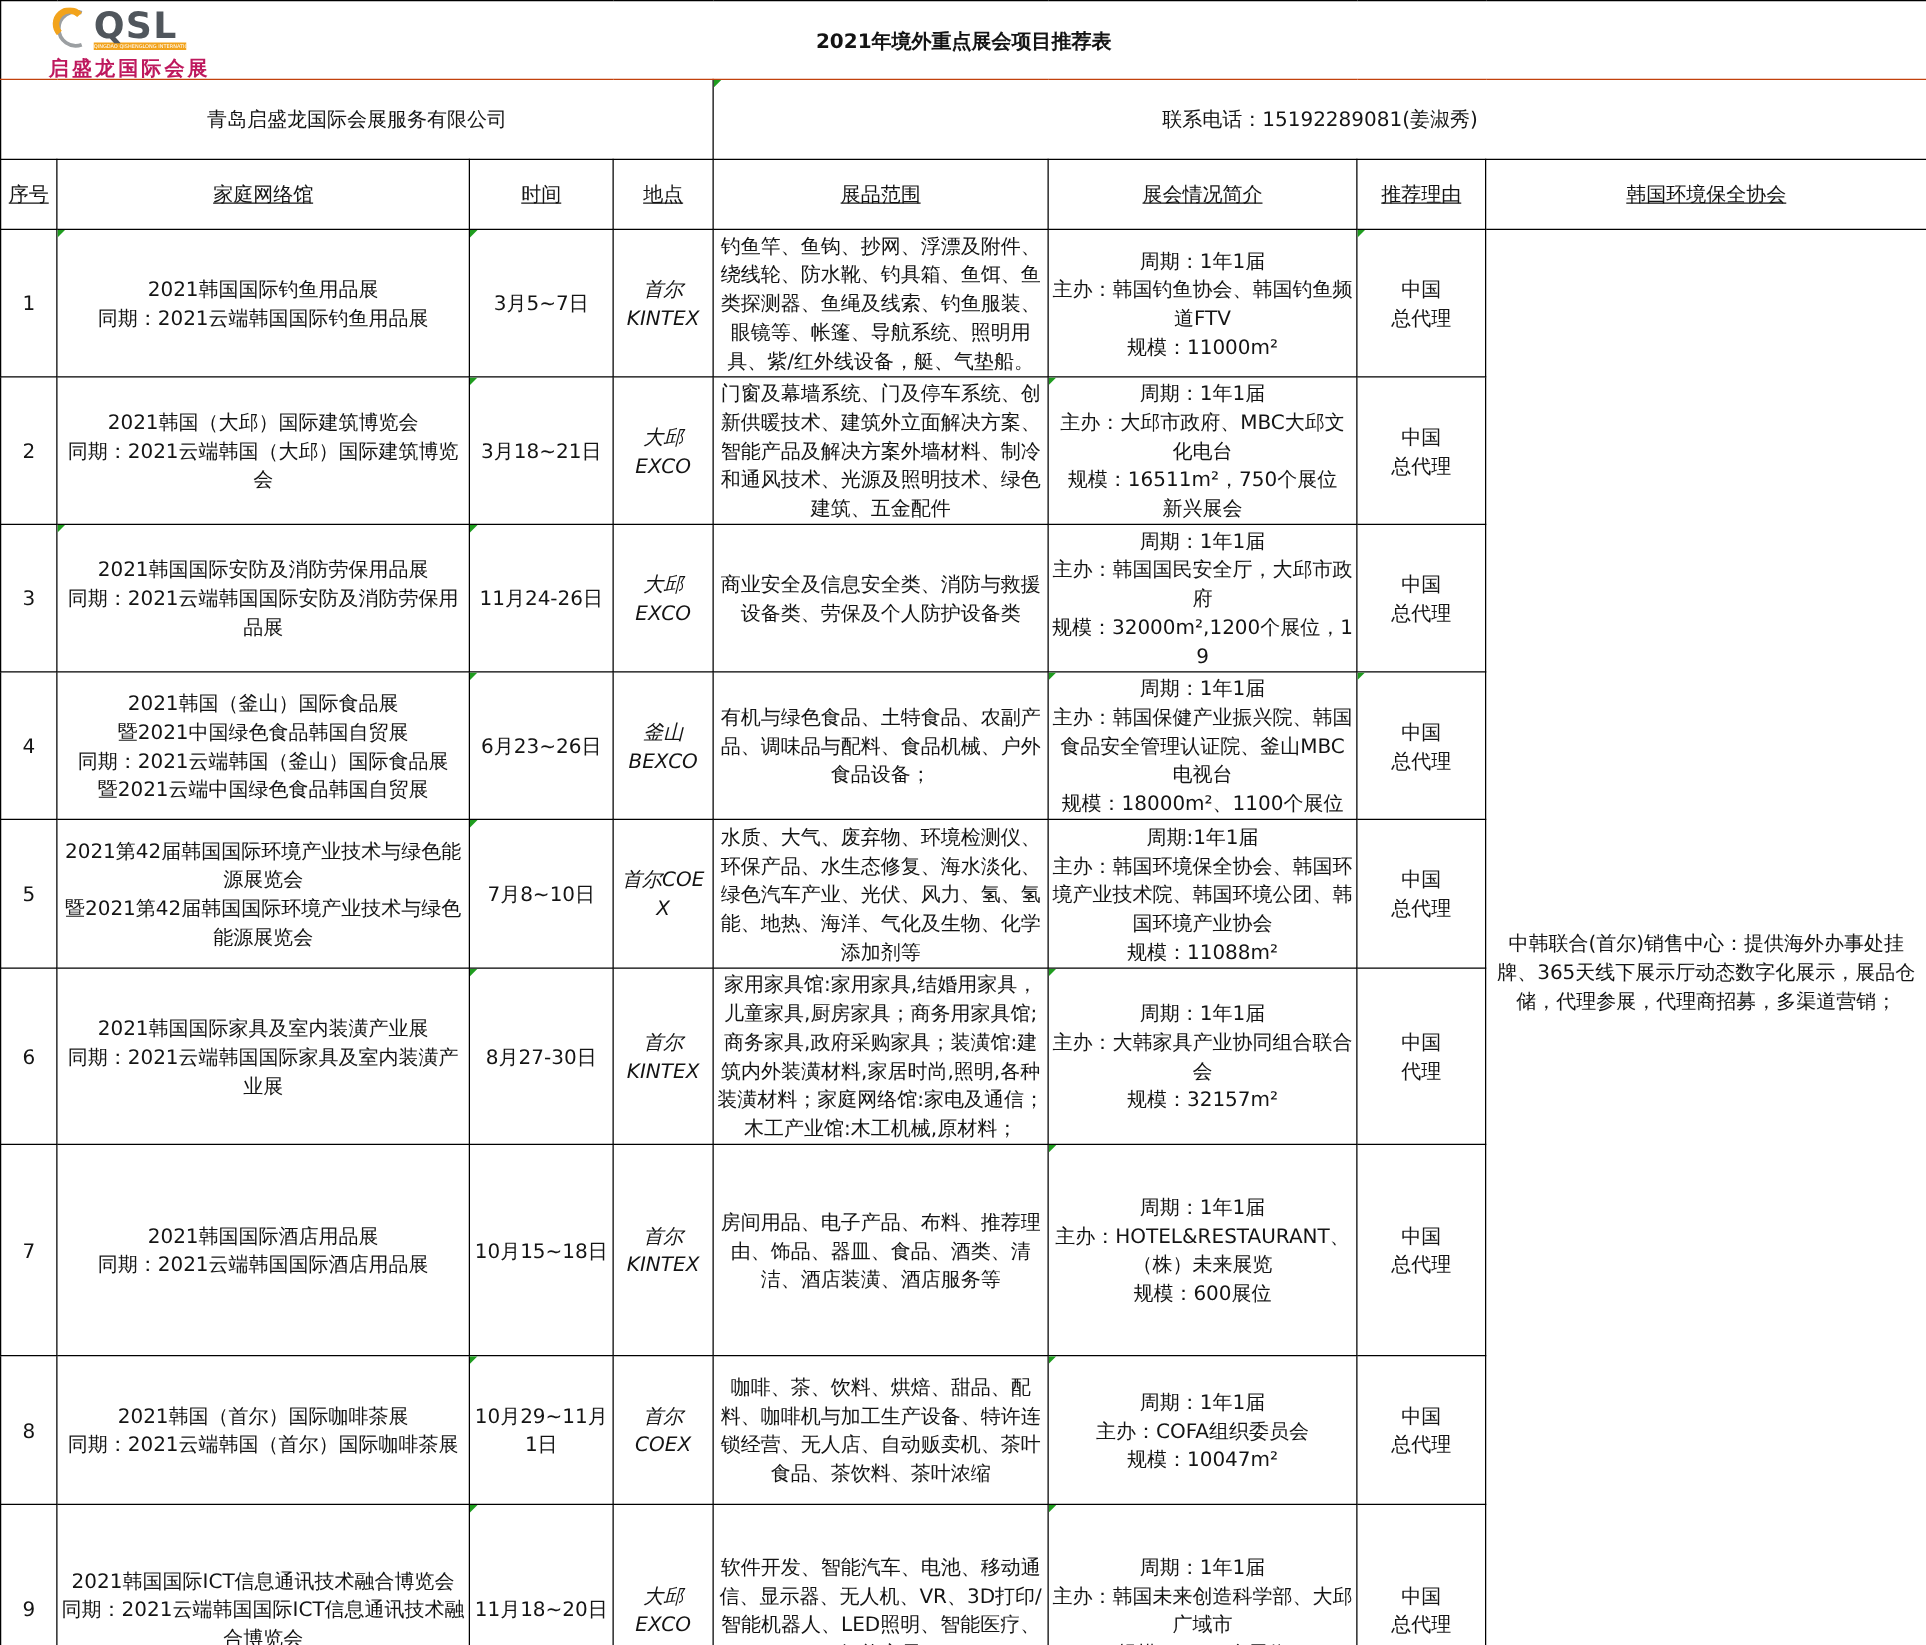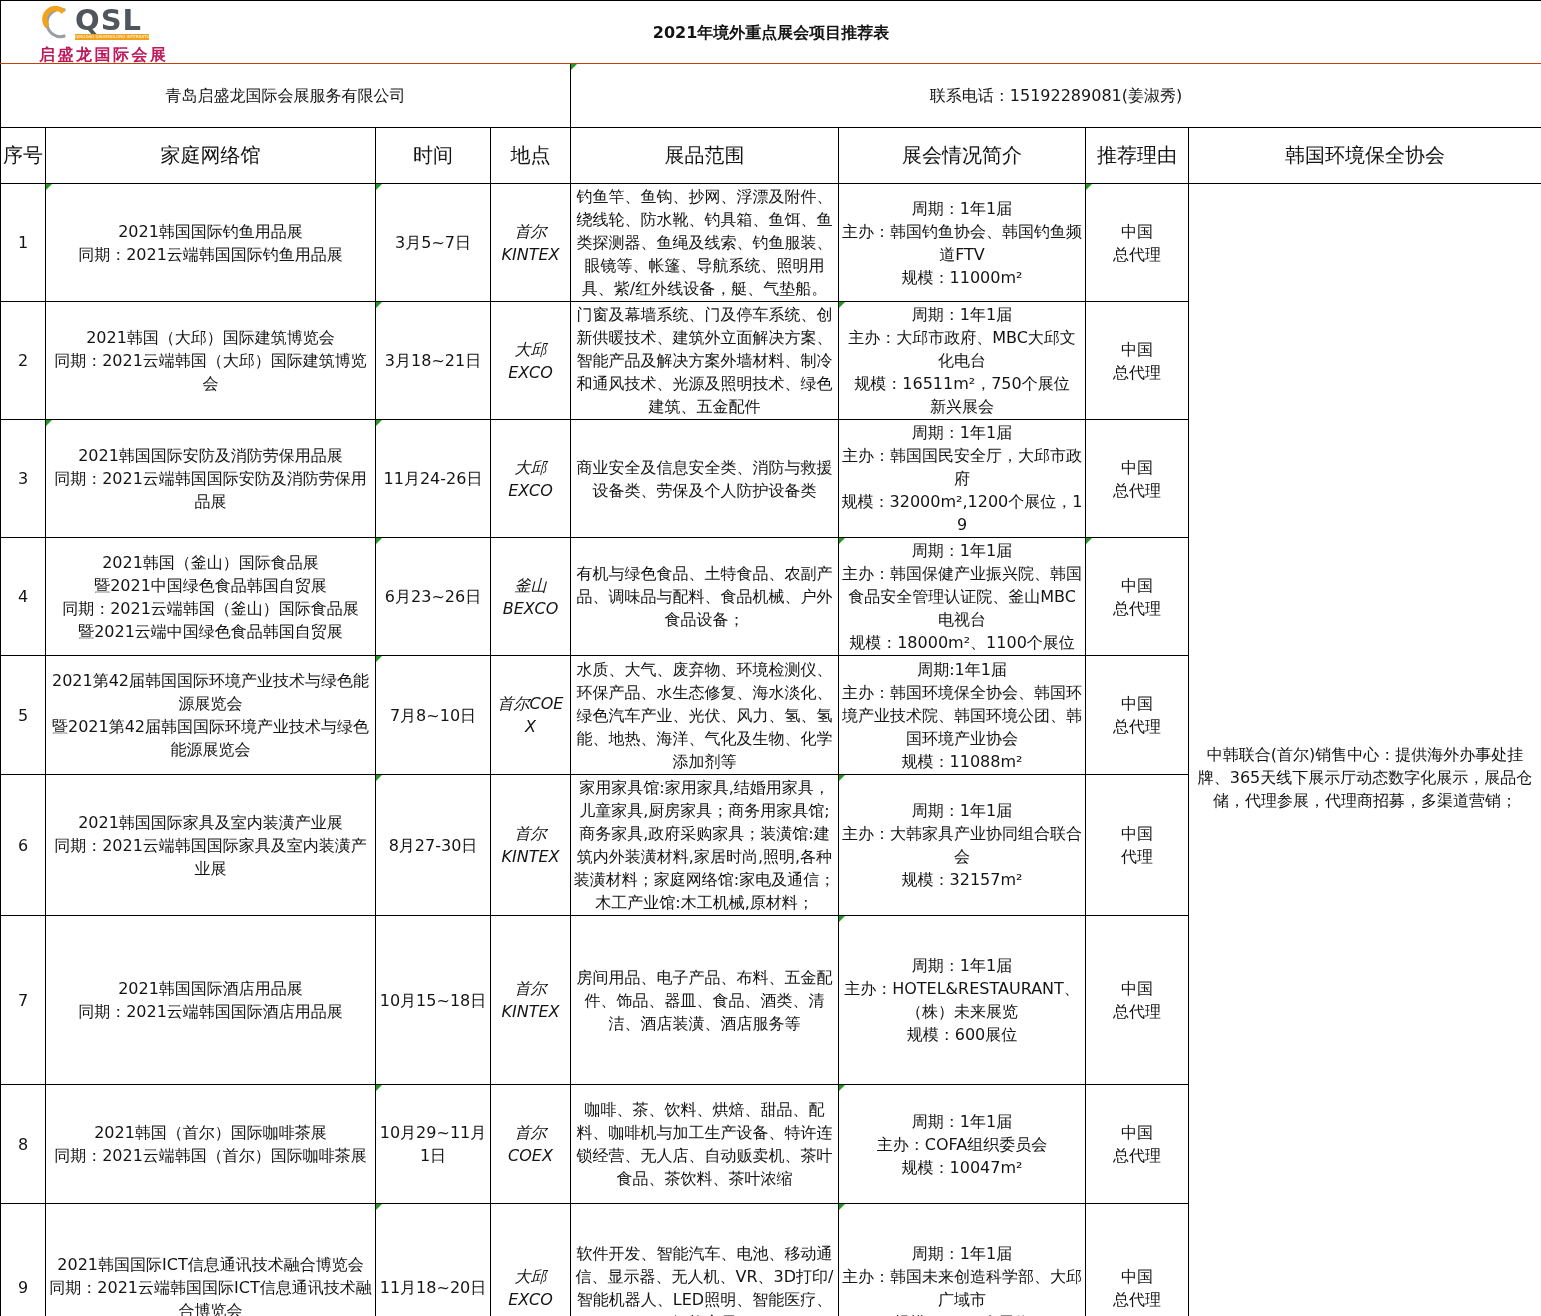--- a/index.html
+++ b/index.html
@@ -31,21 +31,21 @@
   col.c-time{width:115px}
   col.c-place{width:80px}
   col.c-scope{width:268px}
   col.c-brief{width:247px}
   col.c-reason{width:103px}
   col.c-service{width:353px}
 
   
   tr.hband1 td{height:60px;border-bottom:1px solid #c2410c;}
   tr.hband2 td{height:61px;}
-  tr.hcols td{height:53px;font-size:20px;}
+  tr.hcols td{height:53px;font-size:16px;text-decoration:underline;}
   .title{font-weight:bold;font-size:16px;}
 
   
   .logocell{position:relative;}
   .logo{
     position:absolute;left:38px;top:5px;width:150px;height:52px;
     text-align:left;
   }
   .logo-top{display:flex;align-items:flex-start;}
   .logo-swoosh{width:34px;height:34px;flex:0 0 34px;}
@@ -235,21 +235,21 @@
 代理</td>
   </tr>
 
   <tr class="r7">
     <td>7</td>
     <td class="name pre">2021韩国国际酒店用品展
 同期：2021云端韩国国际酒店用品展</td>
     <td class="time pre">10月15~18日</td>
     <td class="place pre">首尔
 KINTEX</td>
-    <td class="scope">房间用品、电子产品、布料、五金配件、饰品、器皿、食品、酒类、清洁、酒店装潢、酒店服务等</td>
+    <td class="scope">房间用品、电子产品、布料、推荐理由、饰品、器皿、食品、酒类、清洁、酒店装潢、酒店服务等</td>
     <td class="brief pre flag">周期：1年1届
 主办：HOTEL&amp;RESTAURANT、（株）未来展览
 规模：600展位</td>
     <td class="reason pre">中国
 总代理</td>
   </tr>
 
   <tr class="r8">
     <td>8</td>
     <td class="name pre">2021韩国（首尔）国际咖啡茶展

